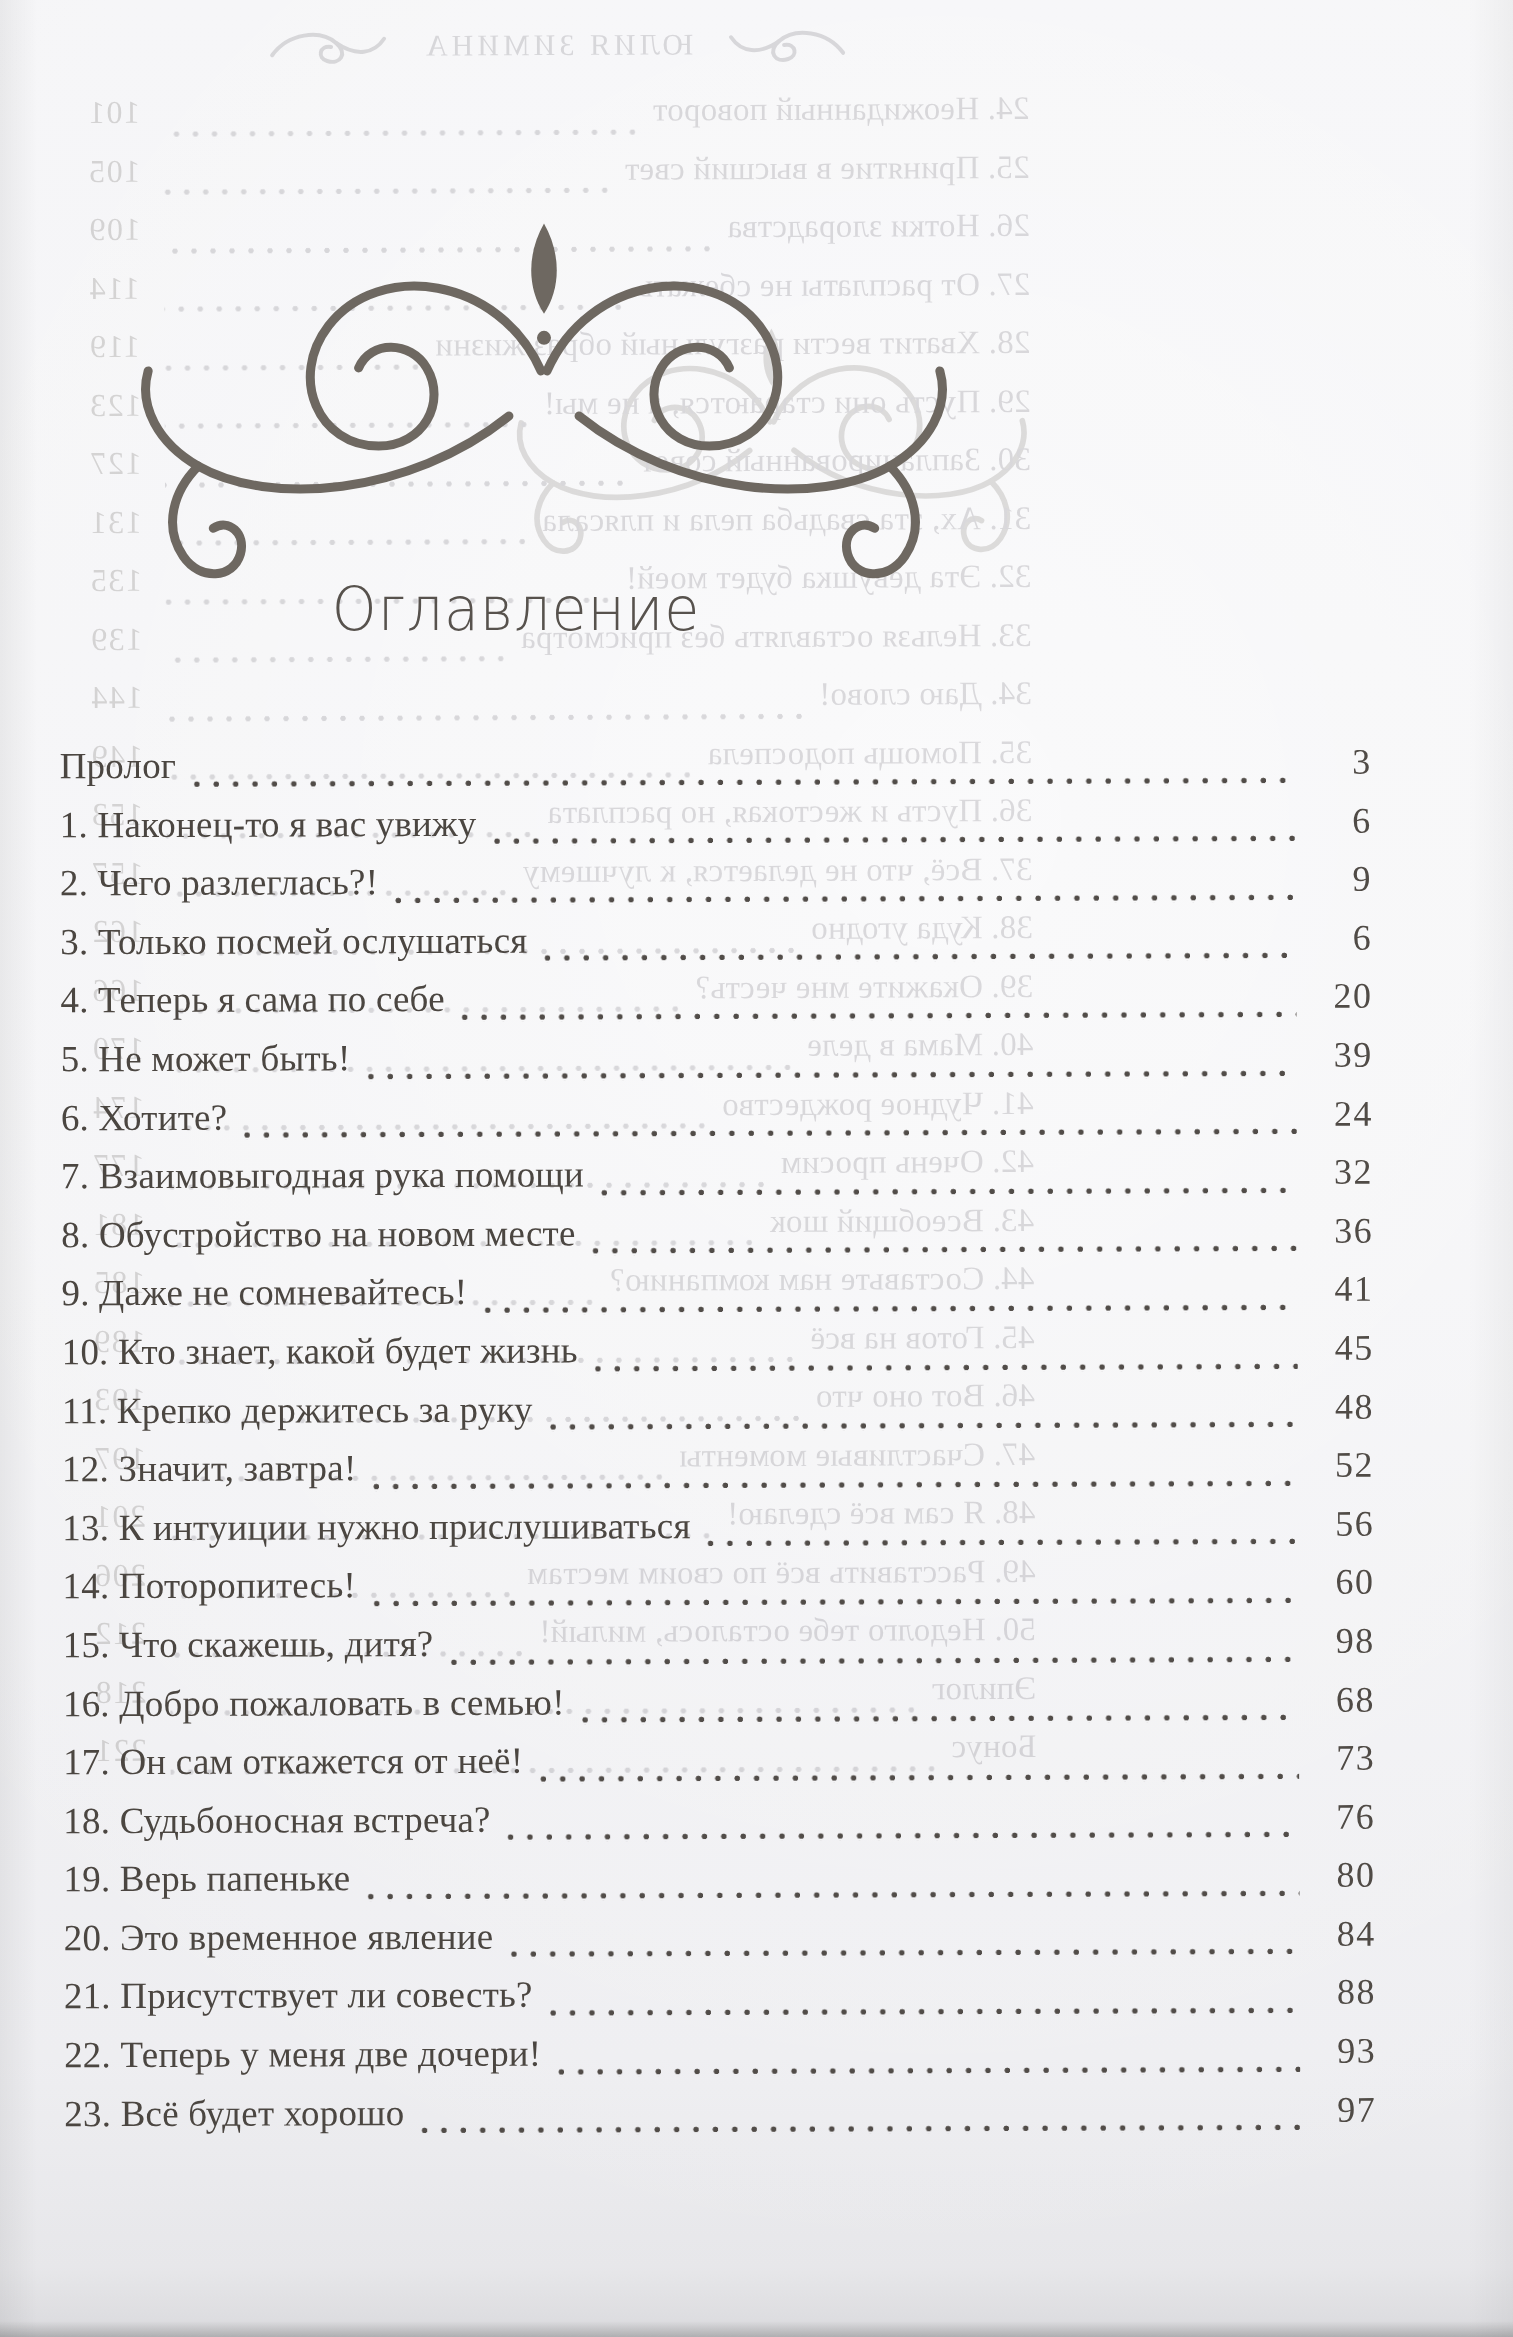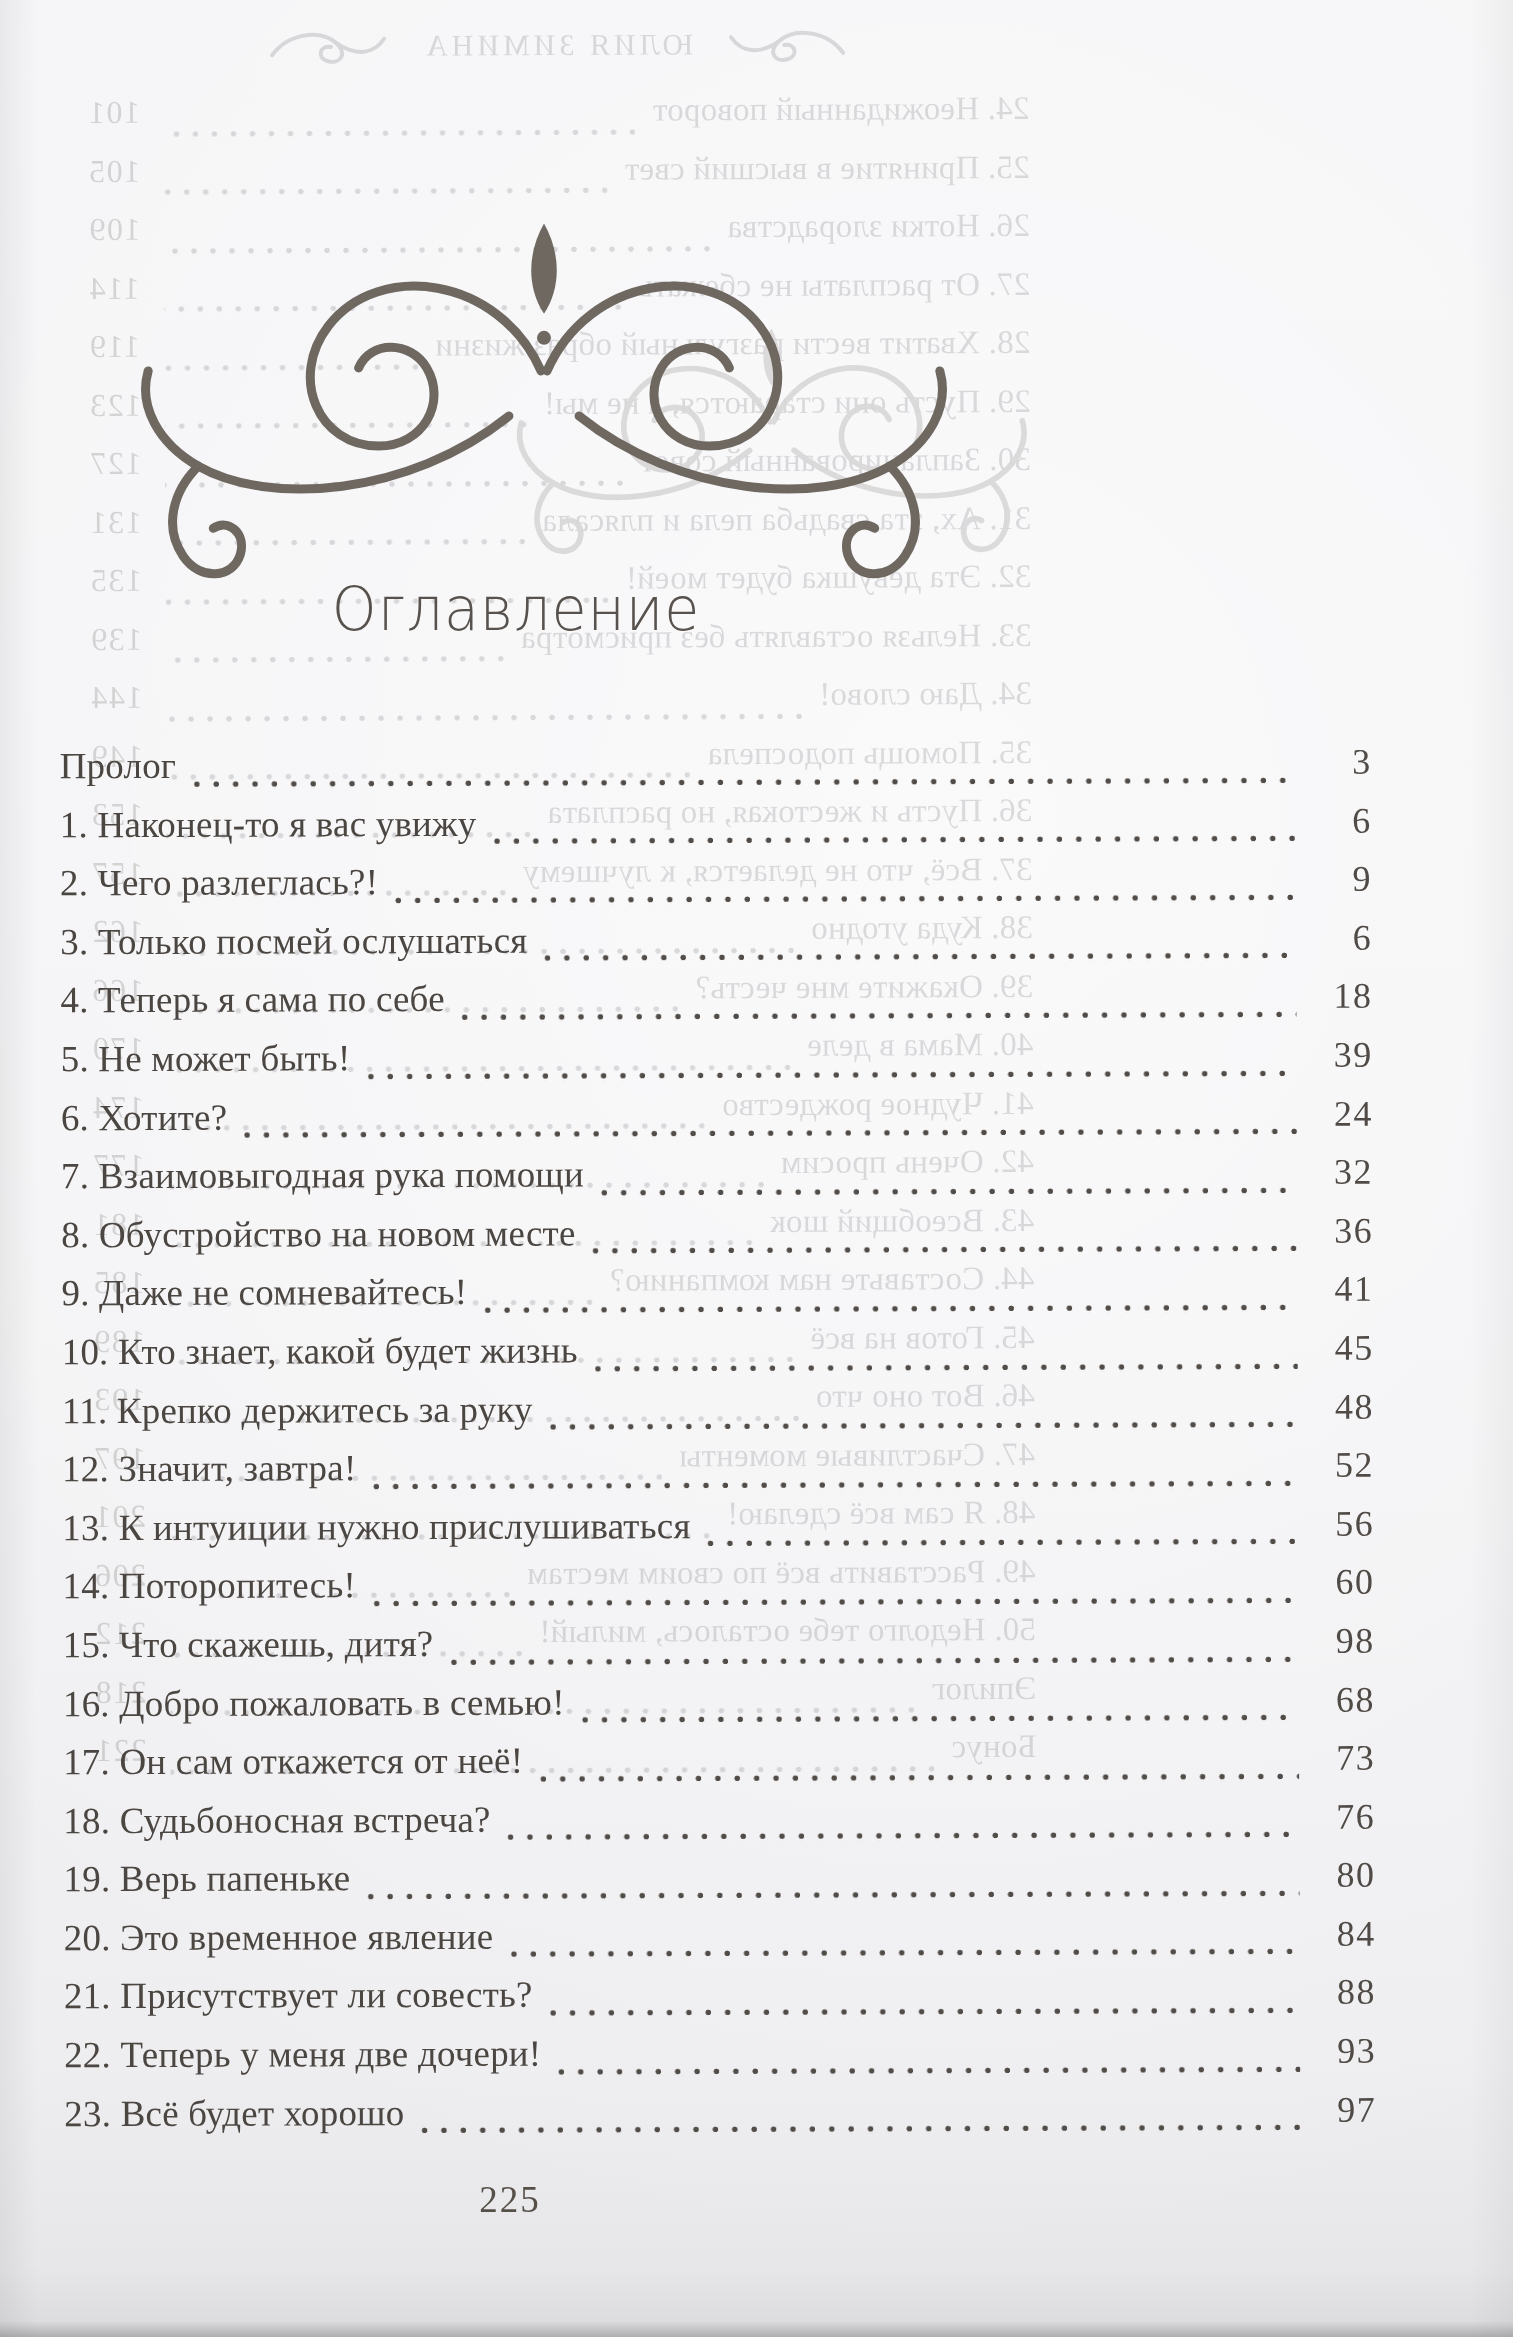--- a/index.html
+++ b/index.html
@@ -313,21 +313,21 @@
 
   <div class="row">
     <span class="t">3. Только посмей ослушаться</span>
     <span class="leader"></span>
     <span class="num">6</span>
   </div>
 
   <div class="row">
     <span class="t">4. Теперь я сама по себе</span>
     <span class="leader"></span>
-    <span class="num">18</span>
+    <span class="num">20</span>
   </div>
 
   <div class="row">
     <span class="t">5. Не может быть!</span>
     <span class="leader"></span>
     <span class="num">39</span>
   </div>
 
   <div class="row">
     <span class="t">6. Хотите?</span>
@@ -431,17 +431,16 @@
     <span class="num">93</span>
   </div>
 
   <div class="row">
     <span class="t">23. Всё будет хорошо</span>
     <span class="leader"></span>
     <span class="num">97</span>
   </div>
 </div>
 
-    <div class="folio">225</div>
   </div>
 
   <div class="photo-edge"></div>
 </div>
 
 </body></html>

